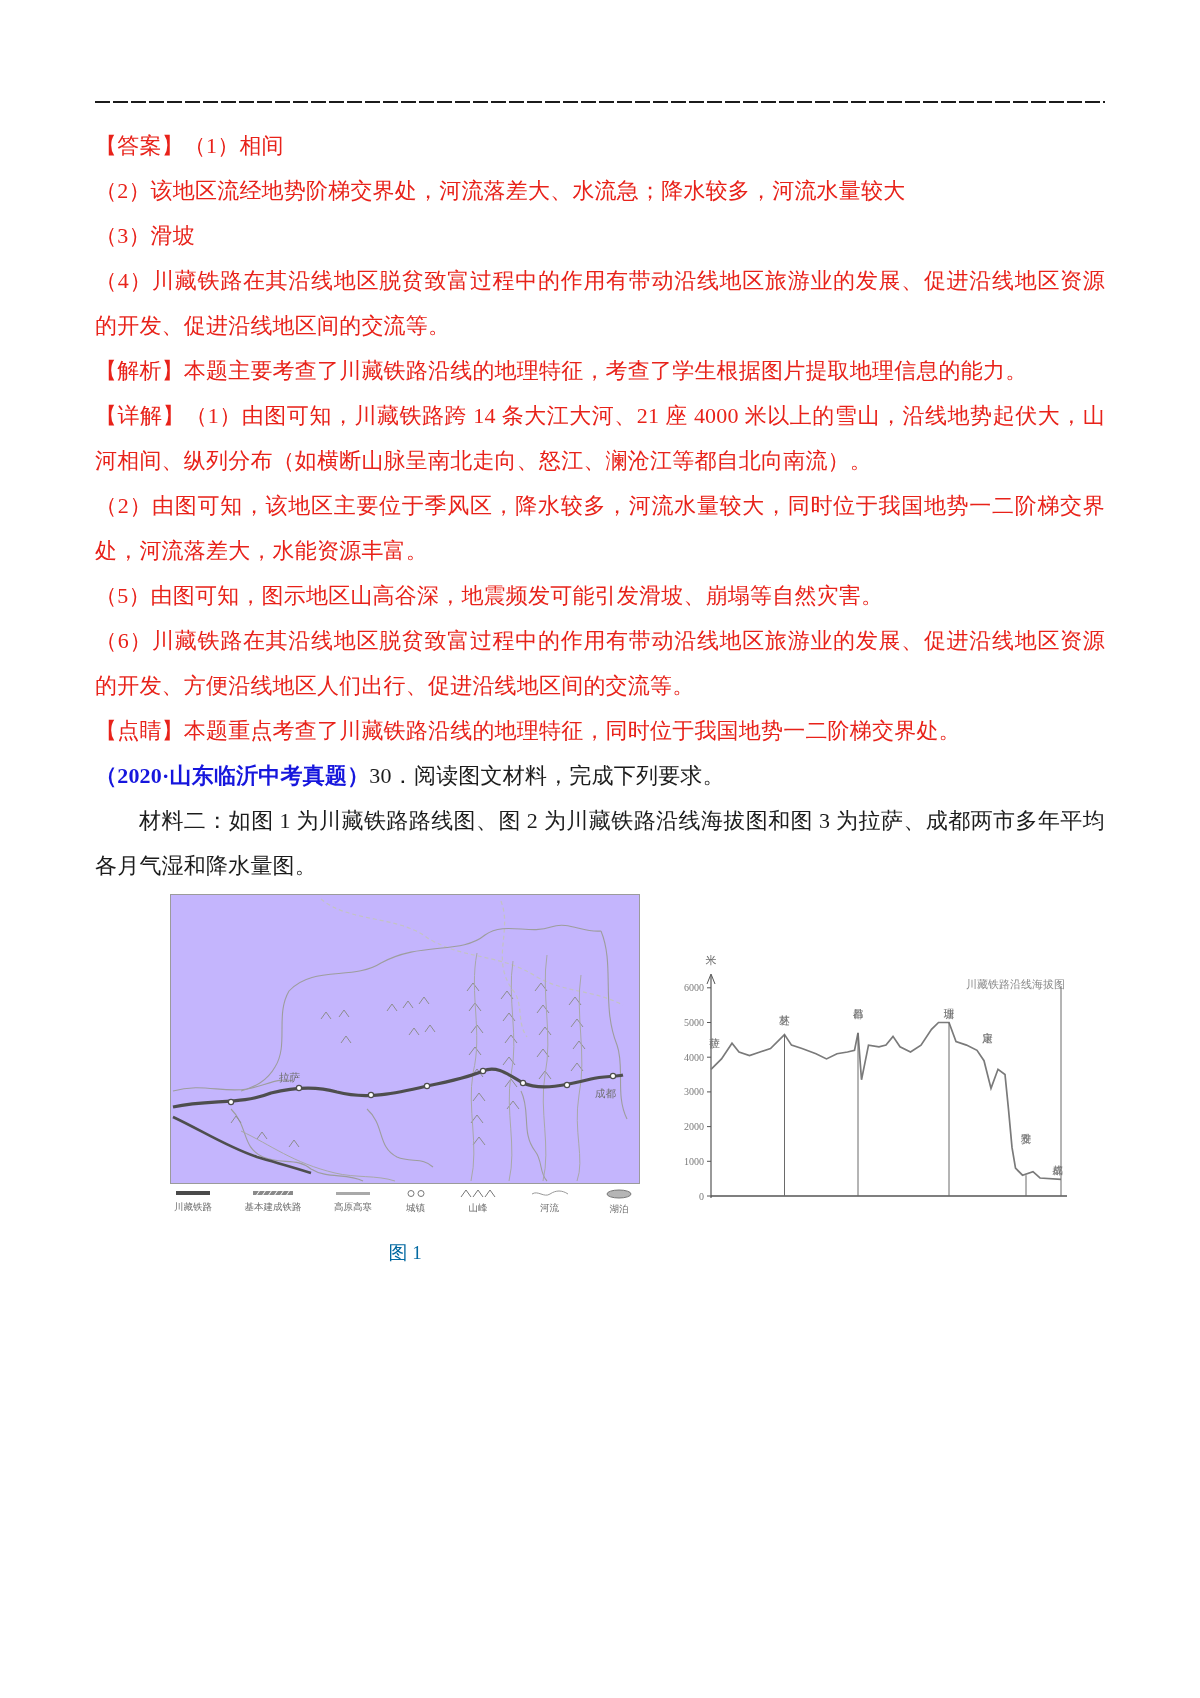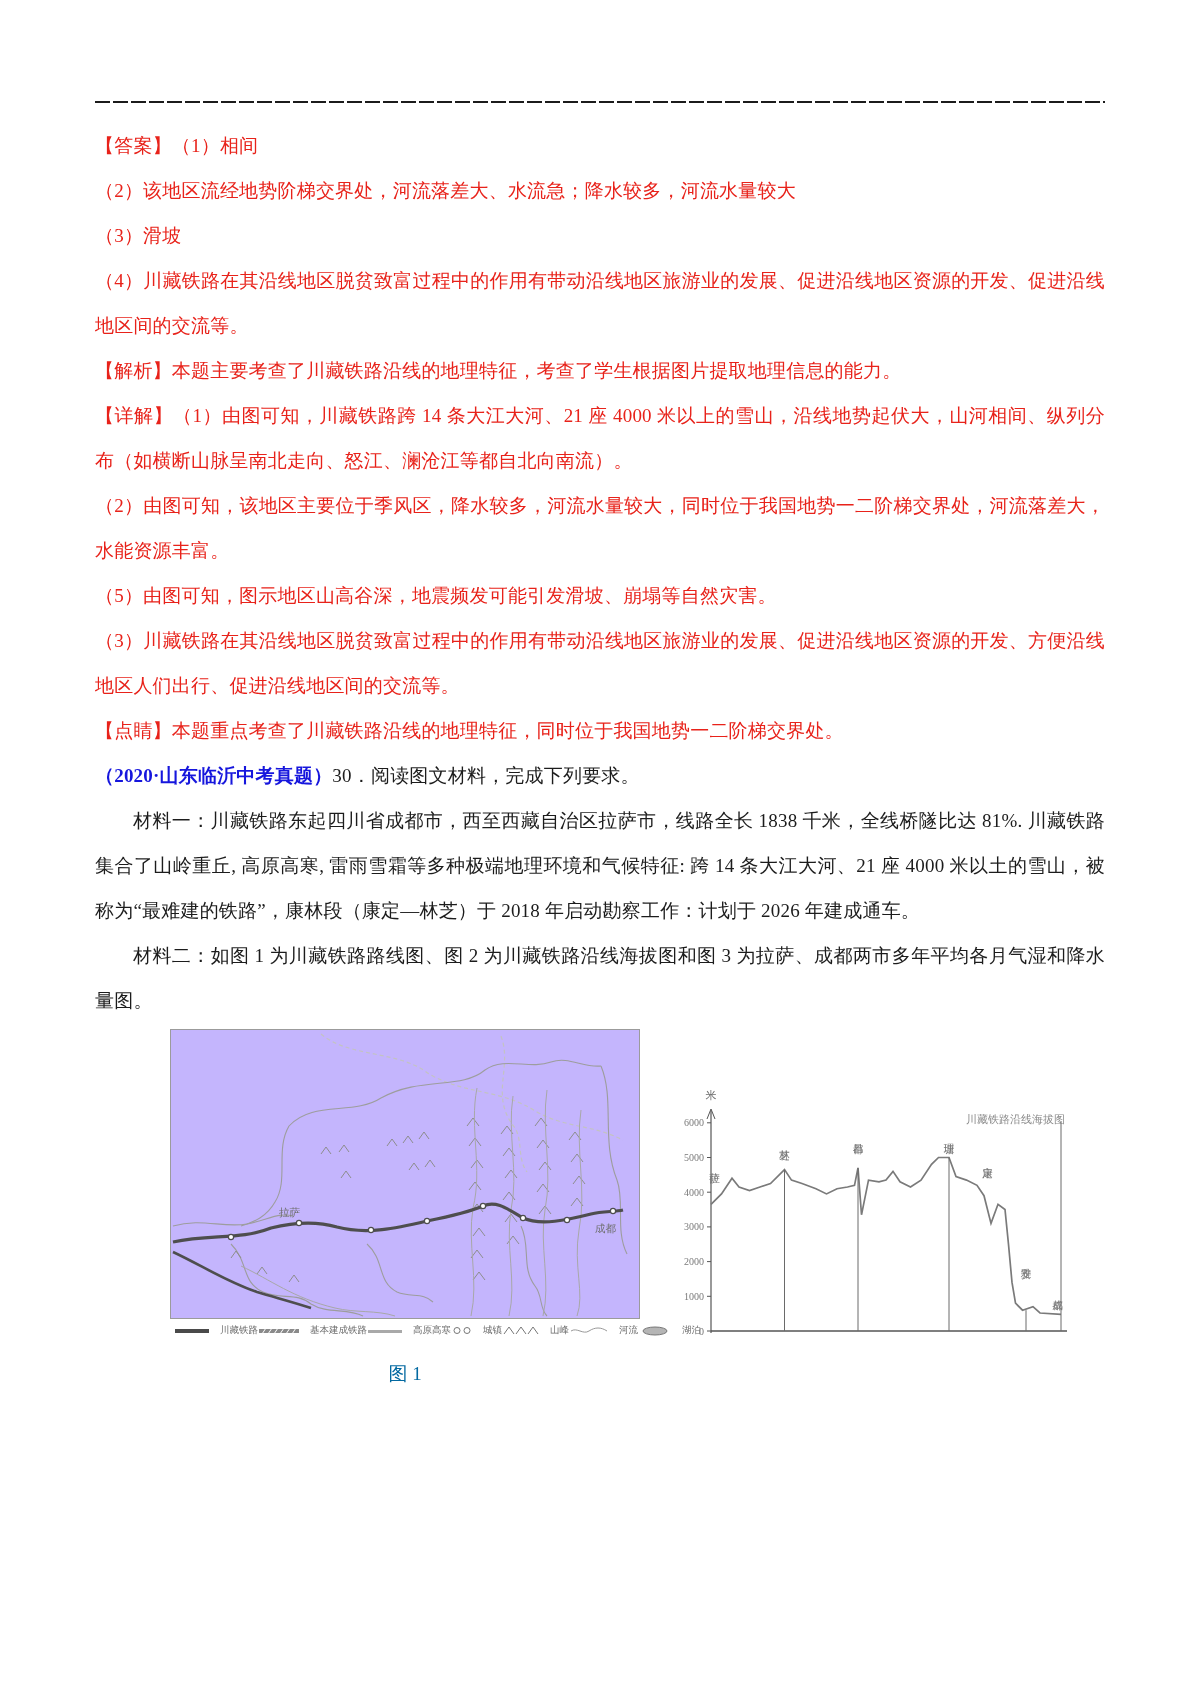--- a/index.html
+++ b/index.html
@@ -14,37 +14,37 @@
     font-family:"Liberation Serif","DejaVu Serif",serif;
   }
   .page{width:1200px;height:1698px;position:relative;}
   .doc{padding:0 95px;}
   .rule{
     margin-top:101px;height:2px;
     background:repeating-linear-gradient(90deg,#1b1b1b 0 15px,transparent 15px 18px);
   }
   .text-block{margin-top:20px;}
   p.line{
-    margin:0;font-size:19px;line-height:45px;color:var(--ink);
+    margin:0;font-size:22px;line-height:45px;color:var(--ink);
     text-align:justify;letter-spacing:0.2px;
   }
   p.red{color:var(--red);}
   p.indent{text-indent:2em;}
   .src{color:var(--blue);font-weight:bold;}
   
   .figures{position:relative;height:420px;margin-top:2px;}
   figure{margin:0;padding:0;}
   .fig-map{position:absolute;left:75px;top:4px;width:470px;}
   .map-box{width:468px;height:288px;border:1px solid #9b9b9b;position:relative;background:#c4b5fd;}
   .map-box svg{display:block;}
   .legend-row{
     display:flex;justify-content:space-between;align-items:flex-start;
     padding:5px 4px 0 4px;
   }
-  .legend-item{display:flex;align-items:center;gap:10px;}
+  .legend-item{display:flex;flex-direction:column;align-items:center;gap:4px;}
   .legend-label{
     font-size:9.5px;color:#6b6b6b;white-space:nowrap;filter:blur(0.35px);
     font-family:"Liberation Serif","DejaVu Serif",serif;
   }
   .fig-caption{
     text-align:center;font-size:19px;color:#0369a1;margin-top:24px;
   }
   .fig-chart{position:absolute;left:558px;top:58px;width:424px;}
   .fig-chart .fig-caption{margin-top:14px;}
   .c-title{font-size:11px;fill:#8a8a8a;filter:blur(0.3px);}
@@ -63,24 +63,23 @@
 
     <div class="text-block">
       <p class="line red">【答案】（1）相间</p>
       <p class="line red">（2）该地区流经地势阶梯交界处，河流落差大、水流急；降水较多，河流水量较大</p>
       <p class="line red">（3）滑坡</p>
       <p class="line red">（4）川藏铁路在其沿线地区脱贫致富过程中的作用有带动沿线地区旅游业的发展、促进沿线地区资源的开发、促进沿线地区间的交流等。</p>
       <p class="line red">【解析】本题主要考查了川藏铁路沿线的地理特征，考查了学生根据图片提取地理信息的能力。</p>
       <p class="line red">【详解】（1）由图可知，川藏铁路跨 14 条大江大河、21 座 4000 米以上的雪山，沿线地势起伏大，山河相间、纵列分布（如横断山脉呈南北走向、怒江、澜沧江等都自北向南流）。</p>
       <p class="line red">（2）由图可知，该地区主要位于季风区，降水较多，河流水量较大，同时位于我国地势一二阶梯交界处，河流落差大，水能资源丰富。</p>
       <p class="line red">（5）由图可知，图示地区山高谷深，地震频发可能引发滑坡、崩塌等自然灾害。</p>
-      <p class="line red">（3）川藏铁路在其沿线地区脱贫致富过程中的作用有带动沿线地区旅游业的发展、促进沿线地区资源的开发、方便沿线地区人们出行、促进沿线地区间的交流等。</p>
+      <p class="line red">（6）川藏铁路在其沿线地区脱贫致富过程中的作用有带动沿线地区旅游业的发展、促进沿线地区资源的开发、方便沿线地区人们出行、促进沿线地区间的交流等。</p>
       <p class="line red">【点睛】本题重点考查了川藏铁路沿线的地理特征，同时位于我国地势一二阶梯交界处。</p>
       <p class="line"><span class="src">（2020·山东临沂中考真题）</span><span>30．阅读图文材料，完成下列要求。</span></p>
-      <p class="line indent">材料一：川藏铁路东起四川省成都市，西至西藏自治区拉萨市，线路全长 1838 千米，全线桥隧比达 81%. 川藏铁路集合了山岭重丘, 高原高寒, 雷雨雪霜等多种极端地理环境和气候特征: 跨 14 条大江大河、21 座 4000 米以土的雪山，被称为“最难建的铁路”，康林段（康定—林芝）于 2018 年启动勘察工作：计划于 2026 年建成通车。</p>
       <p class="line indent">材料二：如图 1 为川藏铁路路线图、图 2 为川藏铁路沿线海拔图和图 3 为拉萨、成都两市多年平均各月气湿和降水量图。</p>
     </div>
 
     <div class="figures">
 
       <figure class="fig-map">
         <div class="map-box">
           <svg width="468" height="288" viewBox="0 0 468 288">
 
             <g fill="none" stroke="#c3c3c3" stroke-width="1.2" stroke-dasharray="4 3">

